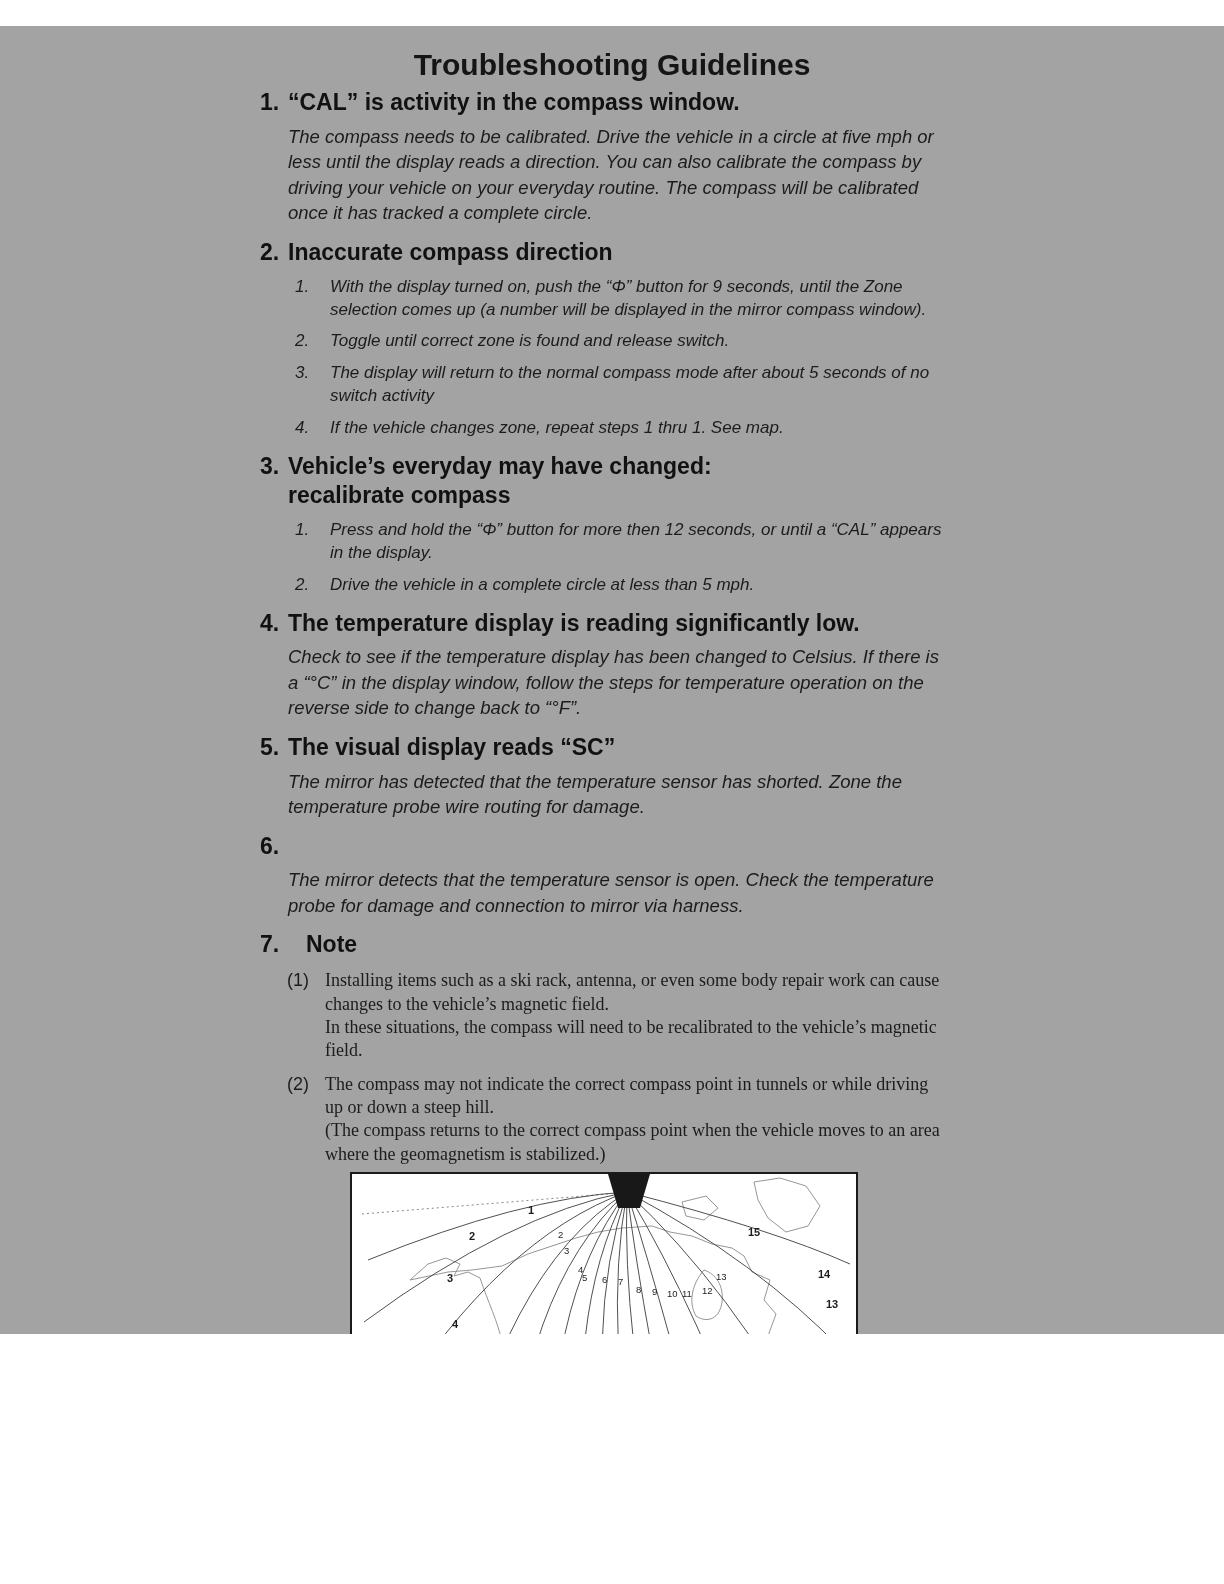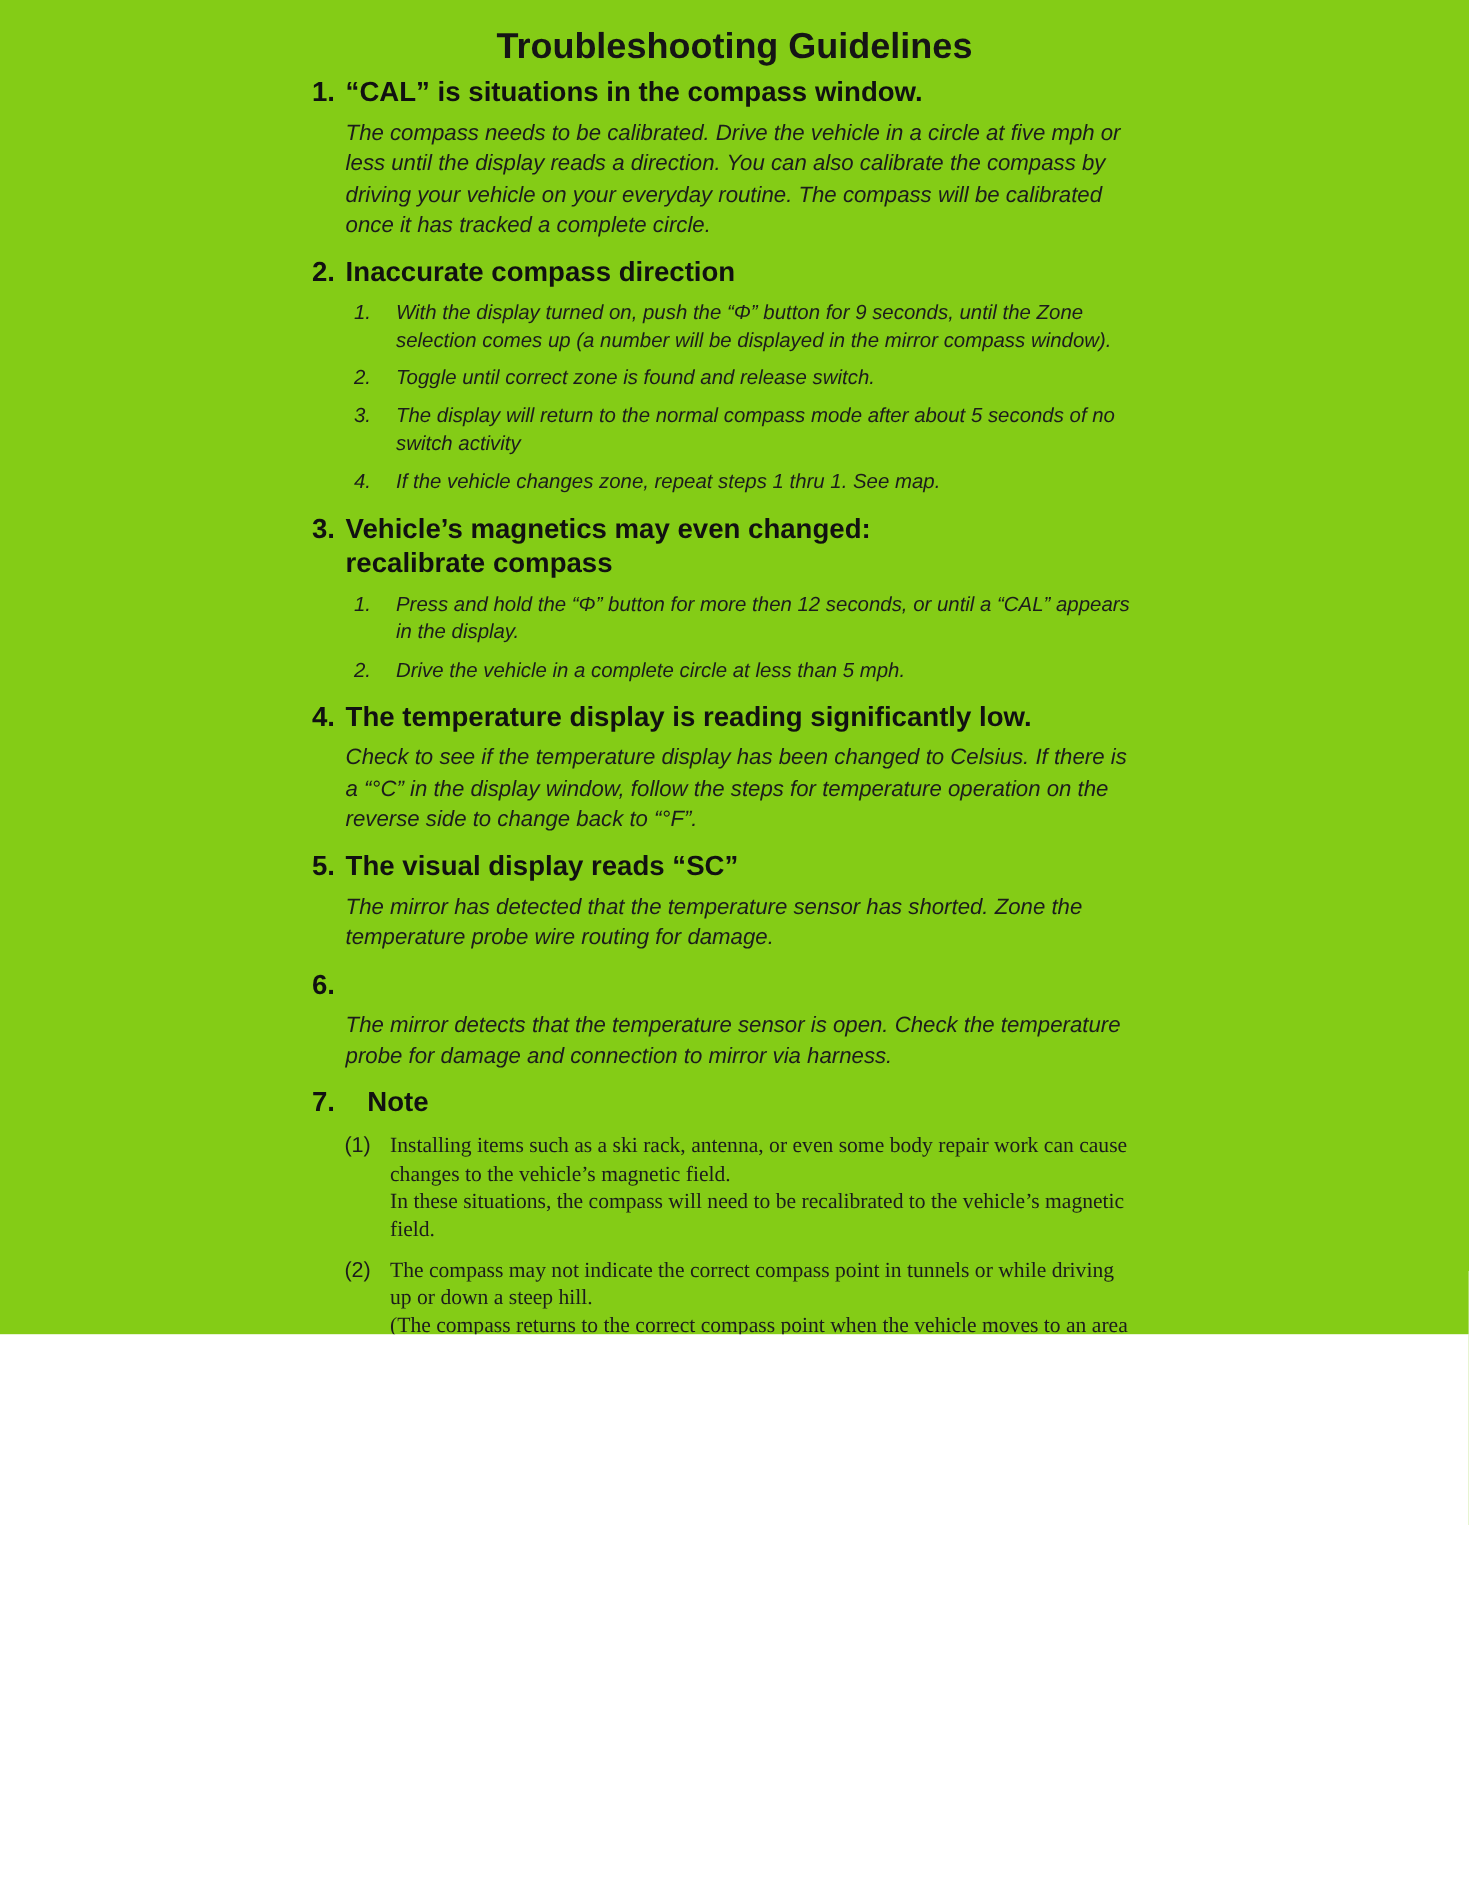--- a/index.html
+++ b/index.html
@@ -1,24 +1,25 @@
 <!DOCTYPE html>
 <html><head>
 <meta charset="utf-8">
 <style>
   * { box-sizing: border-box; }
   html, body { margin: 0; padding: 0; background: #ffffff; }
   .page {
     position: relative;
     width: 1224px;
-    height: 1112px;
-    background: #84cc16;
+    height: 1308px;
+    background: #a3a3a3;
     color: #1a1a1a;
     font-family: "Liberation Sans", sans-serif;
     overflow: hidden;
+    margin-top: 26px;
   }
   .title {
     position: absolute;
     top: 22px; left: 0; right: 0;
     margin: 0;
     text-align: center;
     font-size: 30px;
     font-weight: 700;
     color: #151515;
   }
@@ -113,21 +114,21 @@
 
 <div class="page">
 
   <h1 class="title">Troubleshooting Guidelines</h1>
 
   <div class="content">
 
     <section class="sec">
       <div class="sec-head">
         <span class="sec-num">1.</span>
-        <span class="sec-title">“CAL” is situations in the compass window.</span>
+        <span class="sec-title">“CAL” is activity in the compass window.</span>
       </div>
       <p class="para">The compass needs to be calibrated. Drive the vehicle in a circle at five mph or less until the display reads a direction. You can also calibrate the compass by driving your vehicle on your everyday routine. The compass will be calibrated once it has tracked a complete circle.</p>
     </section>
 
     <section class="sec">
       <div class="sec-head">
         <span class="sec-num">2.</span>
         <span class="sec-title">Inaccurate compass direction</span>
       </div>
       <div class="steps">
@@ -146,21 +147,21 @@
         <div class="step">
           <span class="step-num">4.</span>
           <span class="step-text">If the vehicle changes zone, repeat steps 1 thru 1. See map.</span>
         </div>
       </div>
     </section>
 
     <section class="sec">
       <div class="sec-head">
         <span class="sec-num">3.</span>
-        <span class="sec-title">Vehicle’s magnetics may even changed:
+        <span class="sec-title">Vehicle’s everyday may have changed:
 recalibrate compass</span>
       </div>
       <div class="steps">
         <div class="step">
           <span class="step-num">1.</span>
           <span class="step-text">Press and hold the “Φ” button for more then 12 seconds, or until a “CAL” appears in the display.</span>
         </div>
         <div class="step">
           <span class="step-num">2.</span>
           <span class="step-text">Drive the vehicle in a complete circle at less than 5 mph.</span>

